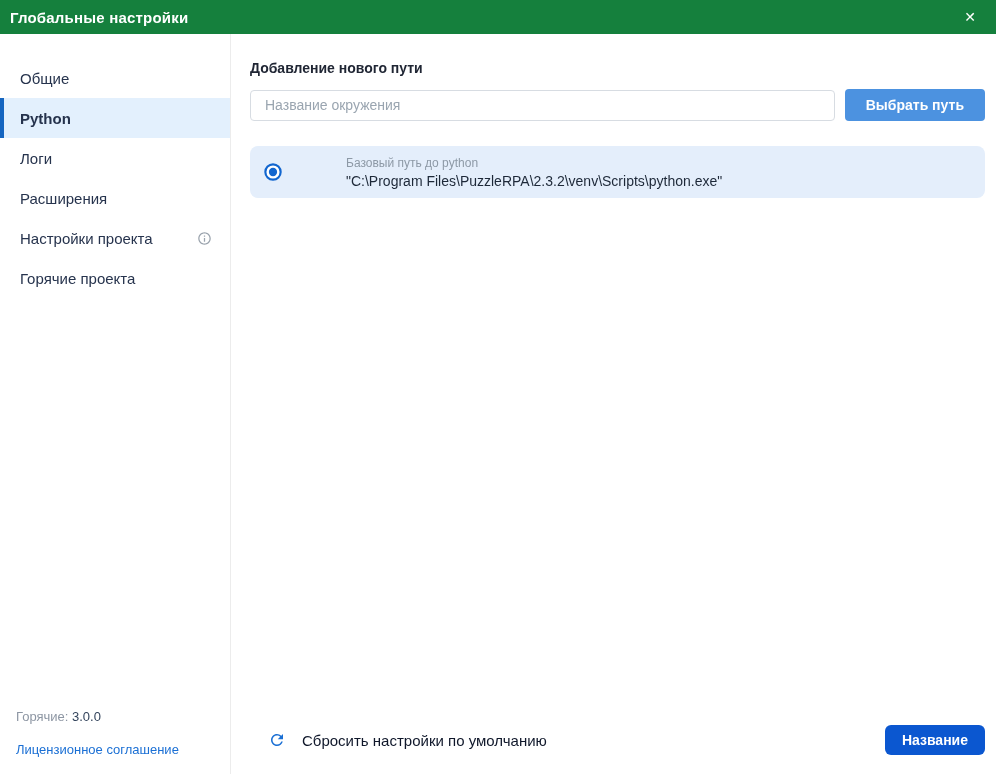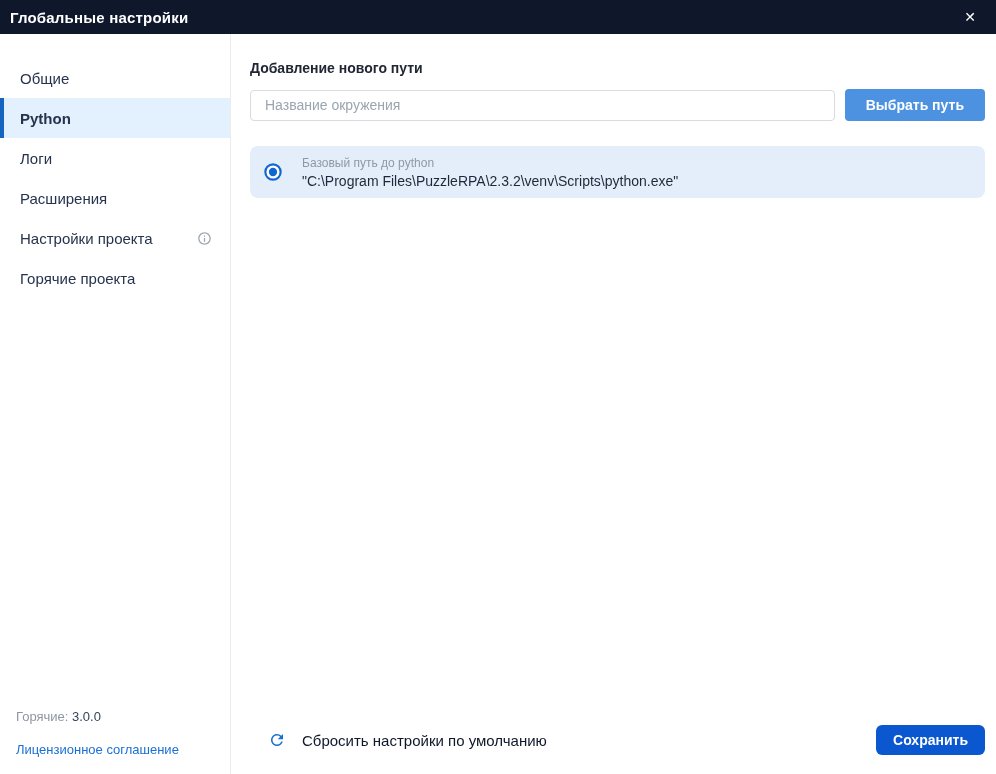--- a/index.html
+++ b/index.html
@@ -8,21 +8,21 @@
     font-family: "Liberation Sans", "DejaVu Sans", sans-serif;
     background: #fff;
     color: #26334d;
     overflow: hidden;
   }
   .dialog { width: 996px; height: 774px; display: flex; flex-direction: column; background:#fff; }
 
   
   .titlebar {
     height: 34px; flex: 0 0 34px;
-    background: #0f172a;
+    background: #15803d;
     display: flex; align-items: center;
     padding: 0 14px 0 10px;
   }
   .titlebar-title { color: #fff; font-size: 15px; font-weight: 700; letter-spacing: .2px; }
   .close-btn {
     margin-left: auto; background: none; border: none; cursor: pointer;
     color: #fff; font-size: 14px; line-height: 1; padding: 4px 6px;
   }
 
   
@@ -73,20 +73,21 @@
     font-size: 14px; font-weight: 700; cursor: pointer;
     font-family: "Liberation Sans", "DejaVu Sans", sans-serif;
     text-align: right;
   }
 
   .path-card {
     margin-top: 25px;
     background: #e4eefb; border-radius: 8px;
     height: 52px; display: flex; align-items: center;
     padding: 0 14px;
+    gap: 44px;
   }
   .radio { width: 18px; height: 18px; flex: 0 0 18px; cursor: pointer; display: inline-flex; }
   .path-text { margin-left: 20px; display: flex; flex-direction: column; }
   .path-label { font-size: 12px; color: #8d99a6; margin-bottom: 3px; }
   .path-value { font-size: 14px; color: #1d2838; }
 
   .content-footer { margin-top: auto; display: flex; align-items: center; }
   .reset-group { display: flex; align-items: center; cursor: pointer; padding-left: 18px; }
   .refresh-icon { display: inline-flex; }
   .reset-label { margin-left: 16px; font-size: 15px; font-weight: 500; color: #0f172a; }
@@ -167,18 +168,18 @@
 
       <div class="content-footer">
         <div class="reset-group">
           <span class="refresh-icon">
             <svg width="18" height="18" viewBox="0 0 24 24" fill="#1a6fd4">
               <path d="M17.65 6.35A7.96 7.96 0 0 0 12 4c-4.42 0-7.99 3.58-8 8s3.57 8 8 8c3.73 0 6.84-2.55 7.73-6h-2.08A5.99 5.99 0 0 1 12 18c-3.31 0-6-2.69-6-6s2.69-6 6-6c1.66 0 3.14.69 4.22 1.78L13 11h7V4l-2.35 2.35z"></path>
             </svg>
           </span>
           <span class="reset-label">Сбросить настройки по умолчанию</span>
         </div>
-        <button class="save-btn">Сохранить</button>
+        <button class="save-btn">Название</button>
       </div>
     </section>
 
   </div>
 </div>
 
 </body></html>

